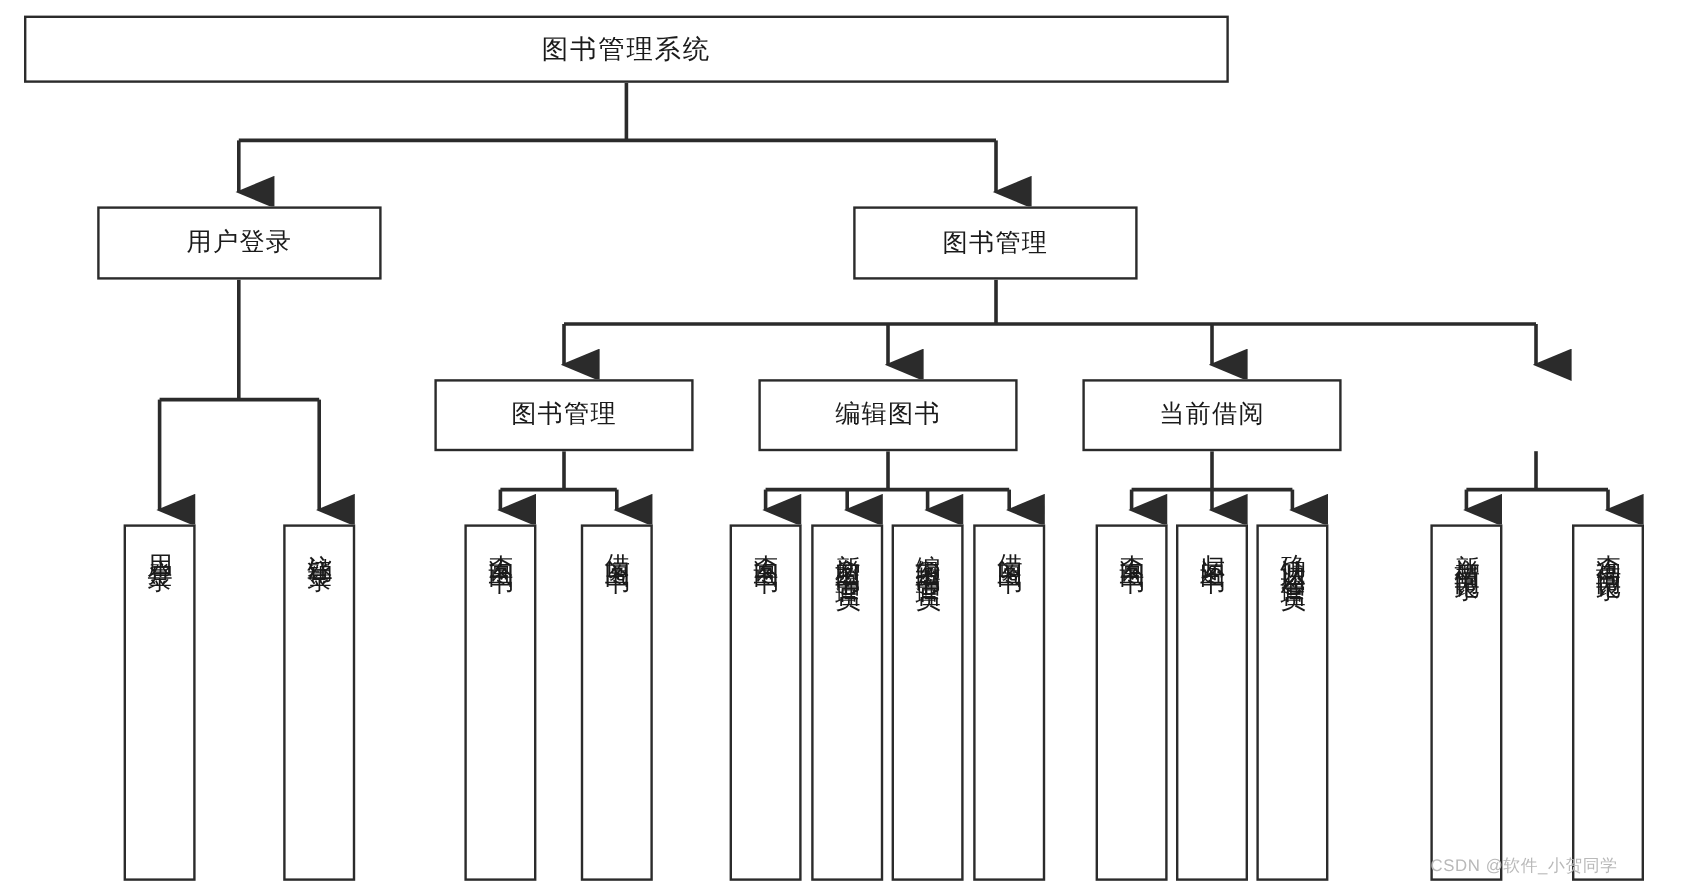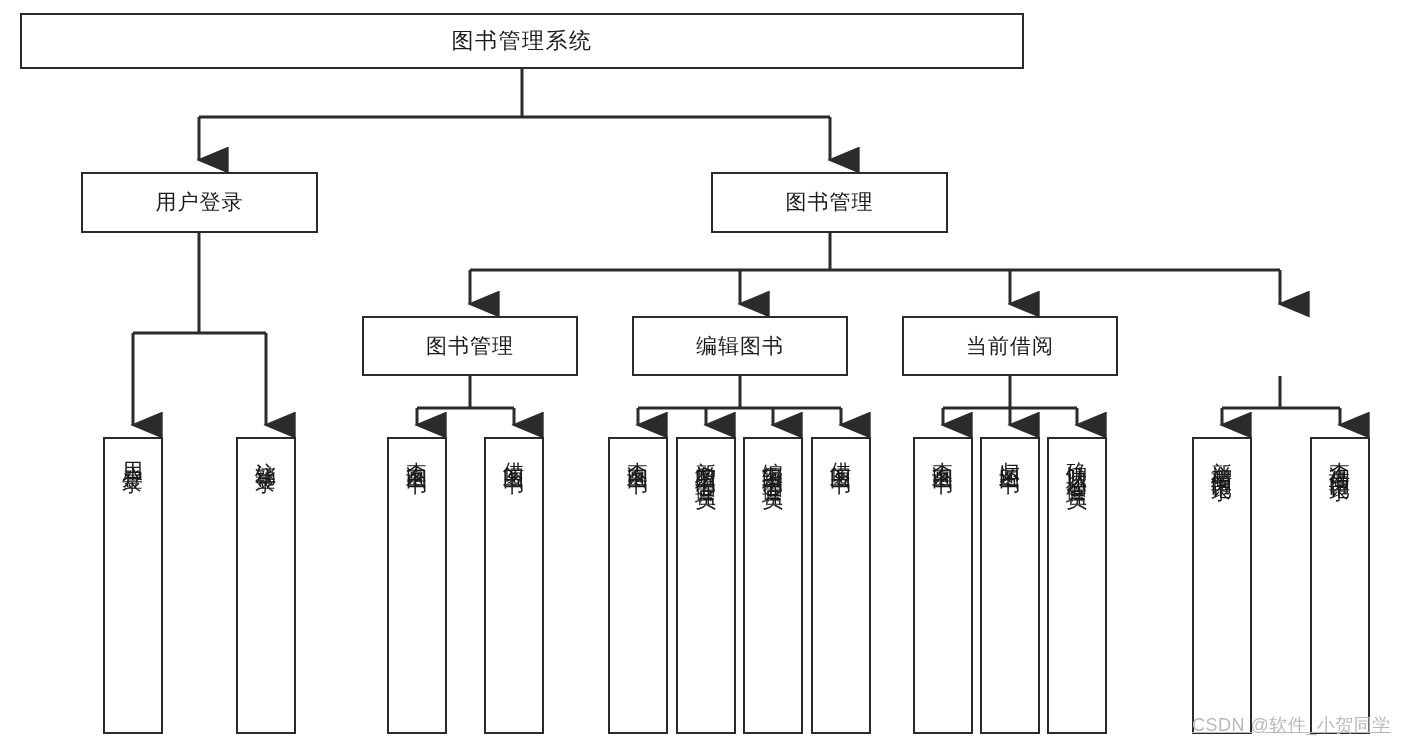--- a/index.html
+++ b/index.html
@@ -58,26 +58,25 @@
   .node.vert .label {
     writing-mode: vertical-rl;
     text-orientation: upright;
     font-size: 21px;
     letter-spacing: 4px;
     line-height: 1;
     white-space: nowrap;
   }
   .watermark {
     position: absolute;
-    font-size: 18px;
+    font-size: 14px;
     color: #b9b9b9;
     letter-spacing: 0.5px;
     white-space: nowrap;
     user-select: none;
-    text-decoration: underline;
   }
 </style>
 </head>
 <body>
 
 <div id="canvas">
 
   <svg id="edges" viewBox="0 0 1405 747">
     <defs>
       <marker id="arrow" viewBox="0 0 10 12" refX="5" refY="11" markerWidth="9" markerHeight="11" orient="auto-start-reverse">

